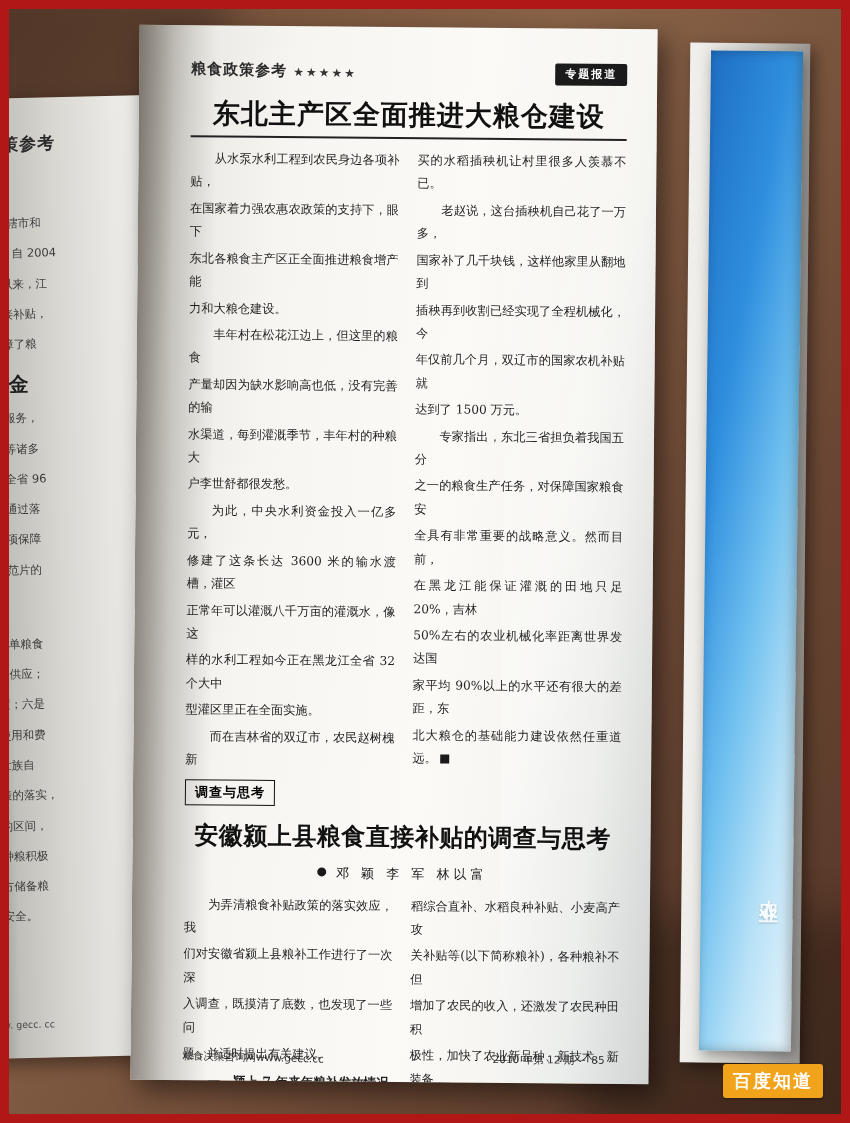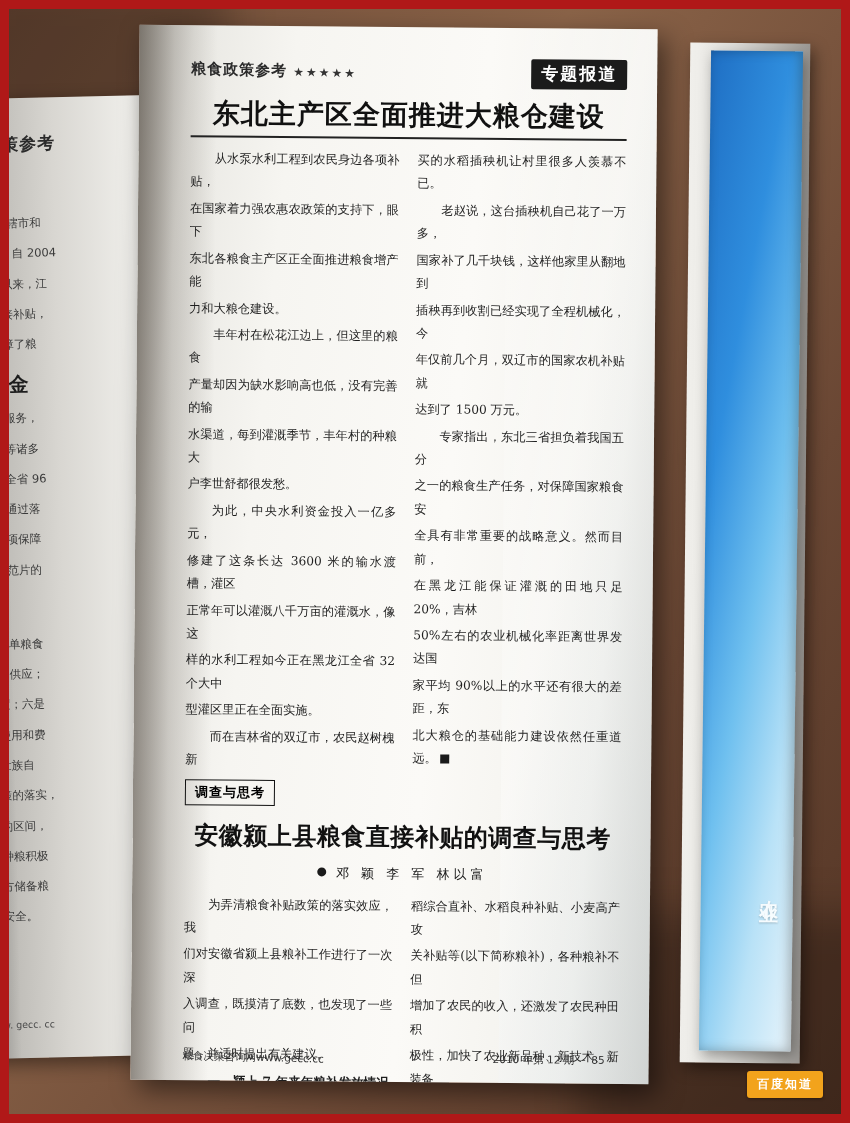--- a/index.html
+++ b/index.html
@@ -179,21 +179,21 @@
   }
   .rh-stars {
     color: #333;
     font-size: 12px;
     letter-spacing: 2px;
     margin-left: 6px;
   }
   .rh-badge {
     background: #1b1b1b;
     color: #fff;
-    font-size: 17px;
+    font-size: 11px;
     font-weight: bold;
     letter-spacing: 2px;
     padding: 3px 10px 4px;
     border-radius: 2px;
     margin-top: 6px;
   }
 
   
   .a1-title {
     font-size: 27px;
@@ -291,21 +291,21 @@
   }
   .foot-left { transform: skewY(1deg); }
 
   
   #watermark {
     position: absolute;
     right: 18px;
     bottom: 16px;
     background: #f2a31c;
     color: #fff;
-    font-size: 12px;
+    font-size: 18px;
     font-weight: bold;
     letter-spacing: 2px;
     padding: 5px 10px;
     border-radius: 3px;
     box-shadow: 0 1px 3px rgba(0,0,0,0.4);
     z-index: 40;
   }
 </style>
 </head>
 <body>

